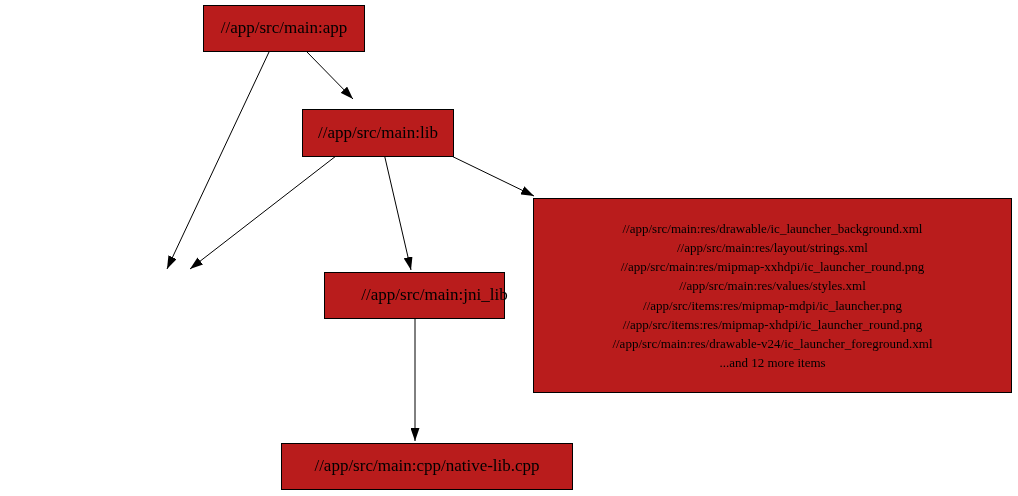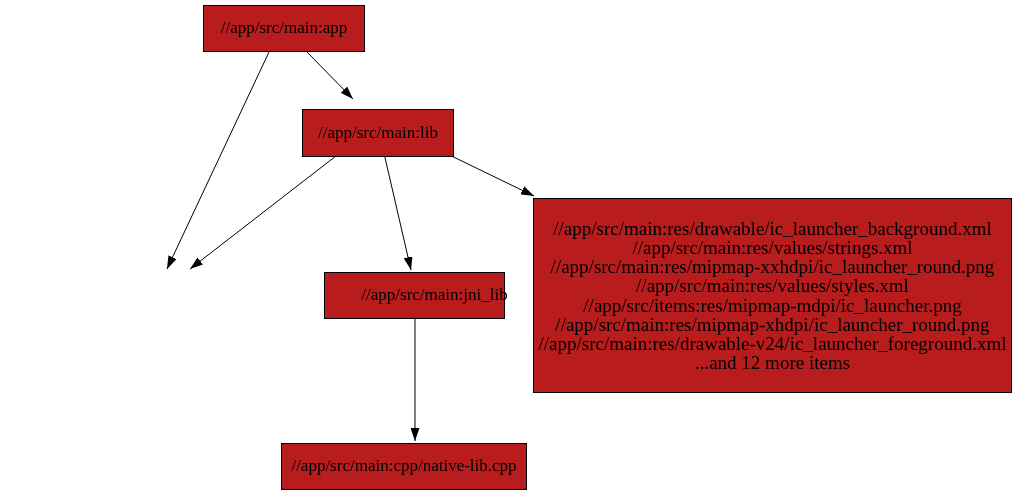--- a/index.html
+++ b/index.html
@@ -34,21 +34,21 @@
     line-height: 1.1;
     white-space: nowrap;
     text-align: center;
   }
   .node.multiline {
     flex-direction: column;
     justify-content: center;
     padding: 2px 8px;
   }
   .node.multiline .res-line {
-    font-size: 19px;
+    font-size: 13px;
     line-height: 19.2px;
     white-space: nowrap;
   }
   line.edge {
     stroke: #000000;
     stroke-width: 1;
   }
 </style>
 </head>
 <body>
@@ -77,26 +77,26 @@
     <span>//app/src/main:lib</span>
   </div>
 
 
   <div class="node" style="left:324px; top:272px; width:181px; height:47px;padding-left:40px;">
     <span>//app/src/main:jni_lib</span>
   </div>
 
   <div class="node multiline" style="left:533px; top:198px; width:479px; height:195px;">
     <div class="res-line">//app/src/main:res/drawable/ic_launcher_background.xml</div>
-    <div class="res-line">//app/src/main:res/values/strings.xml</div>
+    <div class="res-line">//app/src/main:res/layout/strings.xml</div>
     <div class="res-line">//app/src/main:res/mipmap-xxhdpi/ic_launcher_round.png</div>
     <div class="res-line">//app/src/main:res/values/styles.xml</div>
     <div class="res-line">//app/src/items:res/mipmap-mdpi/ic_launcher.png</div>
-    <div class="res-line">//app/src/main:res/mipmap-xhdpi/ic_launcher_round.png</div>
+    <div class="res-line">//app/src/items:res/mipmap-xhdpi/ic_launcher_round.png</div>
     <div class="res-line">//app/src/main:res/drawable-v24/ic_launcher_foreground.xml</div>
     <div class="res-line">...and 12 more items</div>
   </div>
 
-  <div class="node" style="left:281px; top:443px; width:246px; height:47px;">
+  <div class="node" style="left:281px; top:443px; width:292px; height:47px;">
     <span>//app/src/main:cpp/native-lib.cpp</span>
   </div>
 
 </div>
 
 </body></html>

